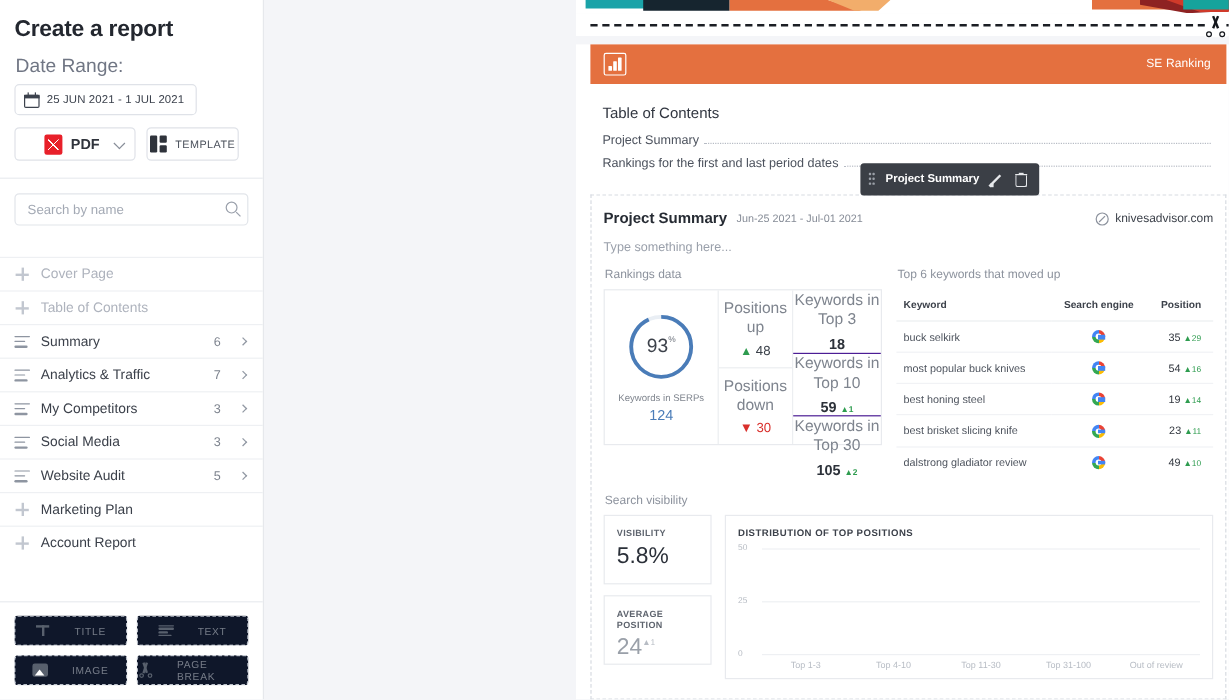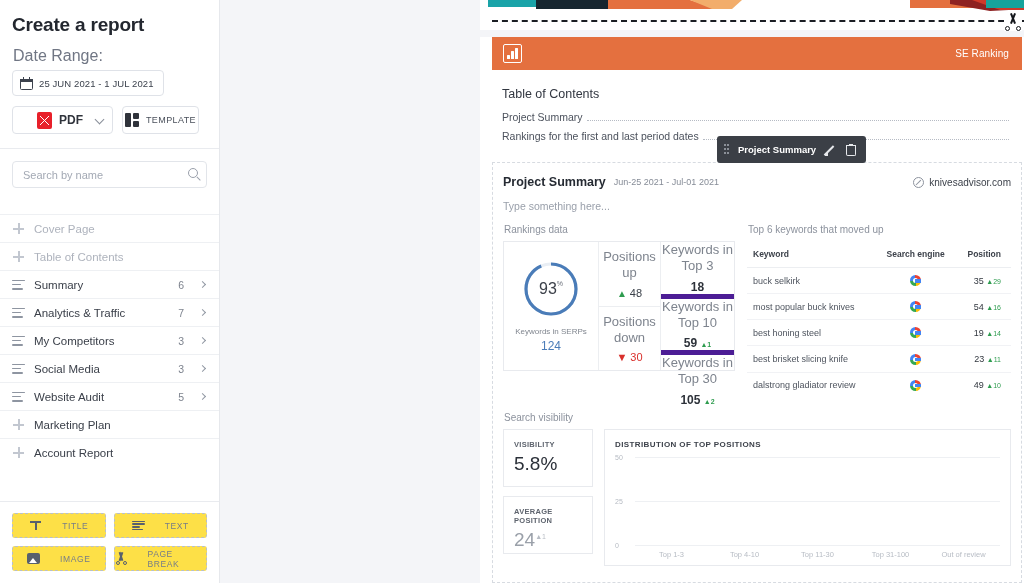--- a/index.html
+++ b/index.html
@@ -97,21 +97,21 @@
   .ico-lines b:nth-child(3){ width:11px; }
   .ico-move { width:13px; height:13px; flex:0 0 13px; position:relative; color:#c2c7d0; }
   .ico-move::before, .ico-move::after { content:""; position:absolute; background:currentColor; }
   .ico-move::before { left:6px; top:1px; width:1.5px; height:11px; }
   .ico-move::after  { top:6px; left:1px; height:1.5px; width:11px; }
 
   #sidebar-spacer { flex:1; }
   #sidebar-foot { border-top:1px solid #e9ebef; padding:11px 12px 12px 12px; }
   .foot-grid { display:grid; grid-template-columns:1fr 1fr; gap:8px; }
   .dashed-btn {
-    height:25px; border:1px dashed #b9bfc9; border-radius:3px; background:#fde047;
+    height:25px; border:1px dashed #b9bfc9; border-radius:3px; background:#0f172a;
     display:flex; align-items:center; justify-content:center; gap:20px; cursor:pointer;
   }
   .dashed-btn span.t { font-size:8.5px; color:#767c88; letter-spacing:.6px; }
   .ico-title { width:13px; height:13px; position:relative; flex:0 0 13px; }
   .ico-title::before { content:""; position:absolute; left:1px; right:1px; top:2px; height:1.8px; background:#58606d; }
   .ico-title::after  { content:""; position:absolute; left:5.6px; top:2px; width:1.8px; height:9px; background:#58606d; }
   .ico-text { width:13px; height:10px; flex:0 0 13px; display:flex; flex-direction:column; justify-content:space-between; }
   .ico-text b { display:block; height:1.7px; background:#58606d; border-radius:1px; }
   .ico-text b:nth-child(1){ width:13px; } .ico-text b:nth-child(2){ width:13px; }
   .ico-text b:nth-child(3){ width:8px; } .ico-text b:nth-child(4){ width:11px; }
@@ -202,21 +202,21 @@
   .rk-mid { width:62px; border-right:1px solid #eceef1; display:flex; flex-direction:column; }
   .rk-mid .cell { flex:1; display:flex; flex-direction:column; align-items:center; justify-content:center; }
   .rk-mid .cell + .cell { border-top:1px solid #eceef1; }
   .cap2 { font-size:13px; color:#7e848e; text-align:center; line-height:1.25; }
   .up { font-size:11px; color:#3a4049; margin-top:5px; }
   .up .g { color:#2e9c4f; font-size:10px; }
   .dn { font-size:11px; color:#d9302c; margin-top:5px; }
 
   .rk-right { flex:1; display:flex; flex-direction:column; }
   .rk-right .cell { flex:1; display:flex; flex-direction:column; align-items:center; justify-content:center; }
-  .rk-right .cell + .cell { border-top:5px solid #4c1d95; }
+  .rk-right .cell + .cell { border-top:1px solid #4c1d95; }
   .big { font-size:12px; color:#2d323a; margin-top:5px; font-weight:bold; }
   .delta { font-size:7px; color:#2e9c4f; }
 
   
   .kw-table { width:100%; border-collapse:collapse; }
   .kw-table th {
     font-size:8.5px; color:#3d424b; text-align:left; font-weight:bold;
     padding:8px 6px; border-bottom:1px solid #eceef1;
   }
   .kw-table td { font-size:9px; color:#4e545e; padding:7px 6px; border-bottom:1px solid #f1f2f5; }

